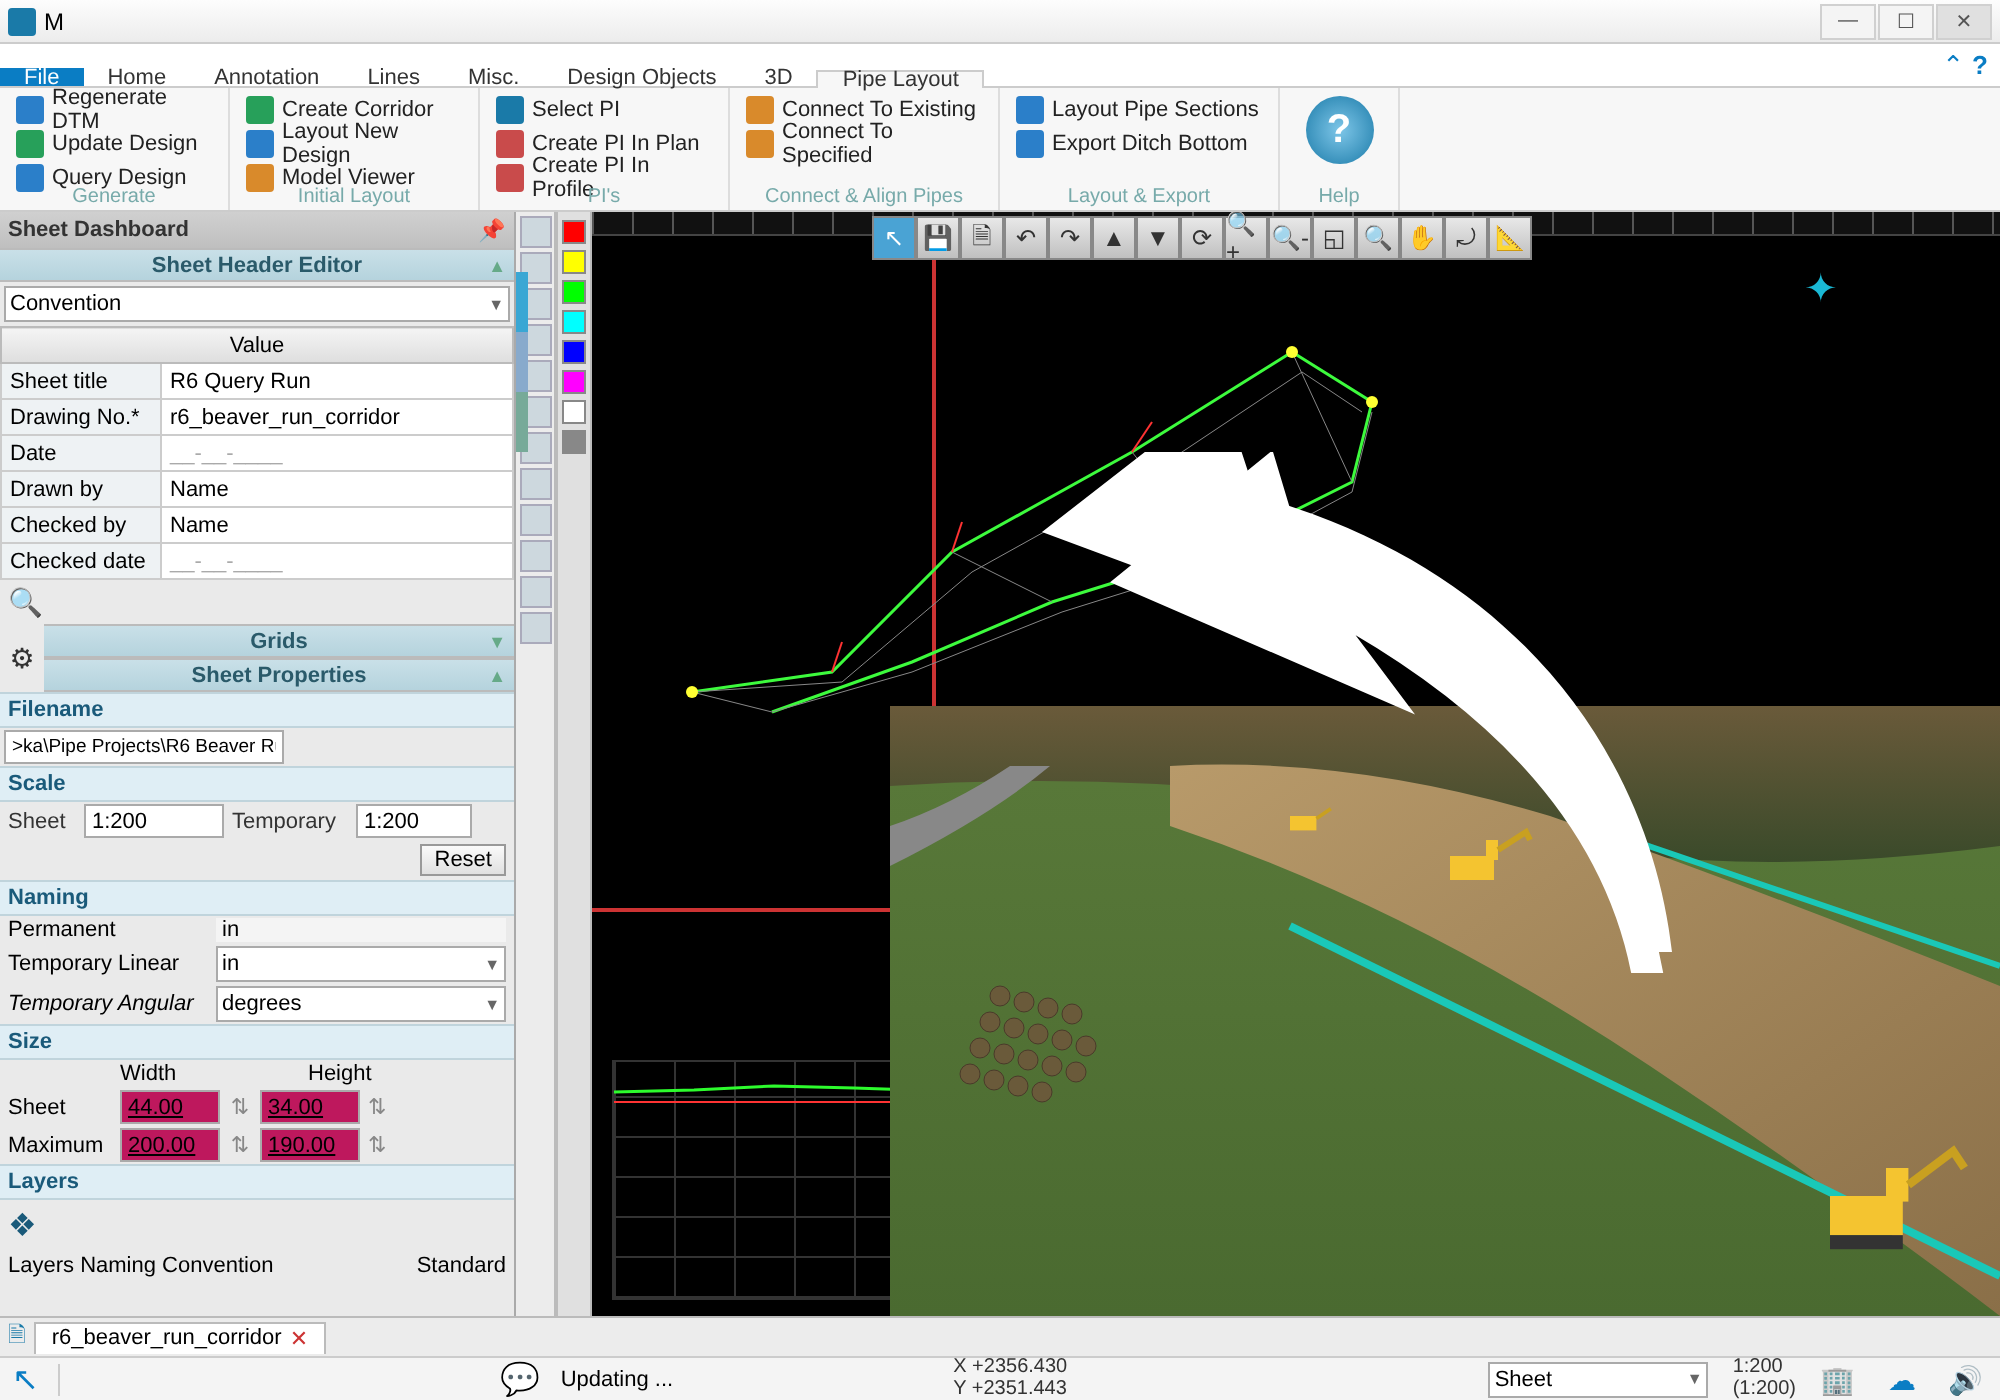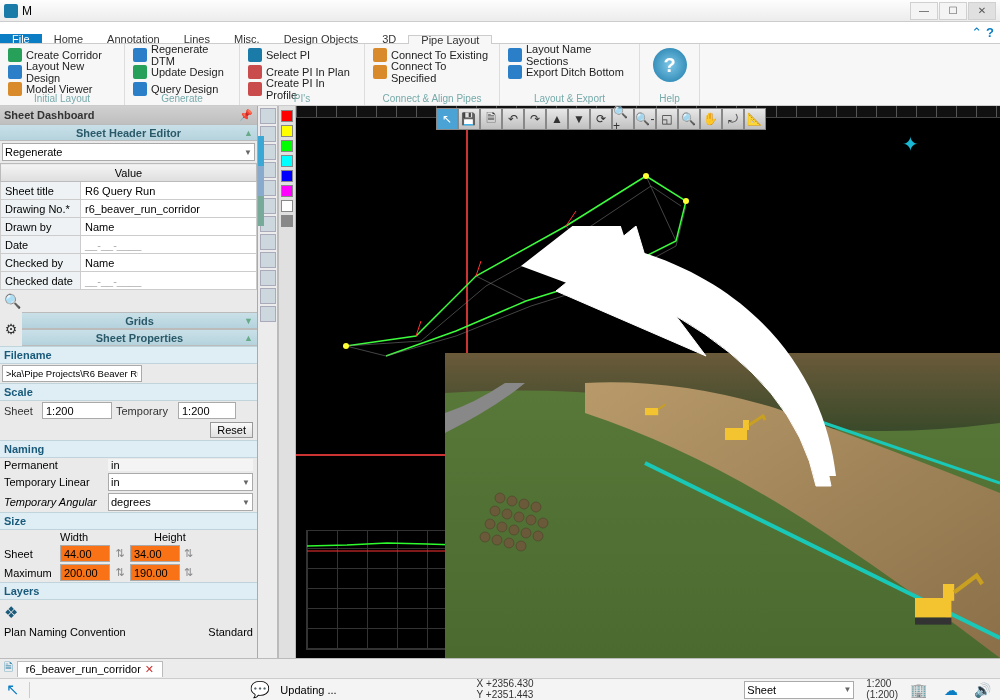--- a/index.html
+++ b/index.html
@@ -28,21 +28,21 @@
 .secthead .chev { position:absolute; right:4px; color:#6a8; font-size:9px; }
 .dd { height:18px; border:1px solid #aaa; background:#fff; display:flex; align-items:center; justify-content:space-between; padding:0 2px; margin:2px; }
 .dd .arr { font-size:8px; color:#666; }
 .tbl { border-collapse: collapse; width: 100%; font-size:11px; }
 .tbl th { background: linear-gradient(#f4f4f4,#dedede); border:1px solid #bbb; height:18px; font-weight:normal; text-align:center; }
 .tbl td { border:1px solid #ccc; height:18px; padding:0 4px; background:#fff; }
 .tbl td.lab { background:#eef2f4; width:80px; }
 .fieldrow { display:flex; align-items:center; padding:1px 4px; gap:4px; }
 .fieldrow .lab2 { width:68px; color:#333; }
 .txt { border:1px solid #aaa; background:#fff; height:17px; padding:0 3px; font-size:11px; flex:1; }
-.spin { border:1px solid #aaa; background:#f97316; height:17px; width:50px; padding:0 3px; font-size:11px; }
+.spin { border:1px solid #aaa; background:#be185d; height:17px; width:50px; padding:0 3px; font-size:11px;text-decoration:underline; }
 .btn { border:1px solid #999; background:linear-gradient(#fafafa,#e0e0e0); padding:1px 6px; font-size:11px; }
 .subhead { background:#dfeef5; color:#1a5a7a; font-weight:bold; padding:2px 4px; border-top:1px solid #c0d4dc; border-bottom:1px solid #c0d4dc; }
 .iconrow { display:flex; gap:8px; padding:3px 4px; }
 .canvaswrap { flex:1; display:flex; background:#f4f4f4; position:relative; }
 .vtoolbar { width:20px; background:#ececec; border-right:1px solid #bbb; display:flex; flex-direction:column; align-items:center; padding-top:2px; gap:2px; }
 .vtoolbar .tb { width:16px; height:16px; background:#cdd8de; border:1px solid #aab; }
 .canvas { flex:1; position:relative; background:#000; overflow:hidden; }
 .ctoolbar { position:absolute; top:2px; left:140px; height:22px; background:#c8c8c8; display:flex; gap:0; z-index:5; }
 .ctoolbar .tb2 { width:22px; height:22px; border:1px solid #888; background:linear-gradient(#e8e8e8,#c0c0c0); display:flex; align-items:center; justify-content:center; font-size:12px; color:#333; }
 .ctoolbar .tb2.sel { background:#4aa3d4; color:#fff; }
@@ -93,50 +93,50 @@
   <div class="menuitem">Design Objects</div>
   <div class="menuitem">3D</div>
   <div class="menuitem tabactive">Pipe Layout</div>
   <div class="menuhelp">
     <span>⌃</span>
     <span style="color:#0a7dc4;font-weight:bold;">?</span>
   </div>
 </div>
 
 <div class="ribbon">
+  <div class="ribgroup" style="width:115px;">
+    <div class="ribbtn">
+        <span class="ribicn b"></span>
+        <span>Regenerate DTM</span>
+      </div>
+    <div class="ribbtn">
+        <span class="ribicn g"></span>
+        <span>Update Design</span>
+      </div>
+    <div class="ribbtn">
+        <span class="ribicn b"></span>
+        <span>Query Design</span>
+      </div>
+    <div class="caption">Generate</div>
+  </div>
   <div class="ribgroup" style="width:125px;">
     <div class="ribbtn">
         <span class="ribicn g"></span>
         <span>Create Corridor</span>
       </div>
     <div class="ribbtn">
         <span class="ribicn b"></span>
         <span>Layout New Design</span>
       </div>
     <div class="ribbtn">
         <span class="ribicn o"></span>
         <span>Model Viewer</span>
       </div>
     <div class="caption">Initial Layout</div>
   </div>
-  <div class="ribgroup" style="width:115px;">
-    <div class="ribbtn">
-        <span class="ribicn b"></span>
-        <span>Regenerate DTM</span>
-      </div>
-    <div class="ribbtn">
-        <span class="ribicn g"></span>
-        <span>Update Design</span>
-      </div>
-    <div class="ribbtn">
-        <span class="ribicn b"></span>
-        <span>Query Design</span>
-      </div>
-    <div class="caption">Generate</div>
-  </div>
   <div class="ribgroup" style="width:125px;">
     <div class="ribbtn">
         <span class="ribicn"></span>
         <span>Select PI</span>
       </div>
     <div class="ribbtn">
         <span class="ribicn r"></span>
         <span>Create PI In Plan</span>
       </div>
     <div class="ribbtn">
@@ -152,21 +152,21 @@
       </div>
     <div class="ribbtn">
         <span class="ribicn o"></span>
         <span>Connect To Specified</span>
       </div>
     <div class="caption">Connect &amp; Align Pipes</div>
   </div>
   <div class="ribgroup" style="width:140px;">
     <div class="ribbtn">
         <span class="ribicn b"></span>
-        <span>Layout Name Sections</span>
+        <span>Layout Pipe Sections</span>
       </div>
     <div class="ribbtn">
         <span class="ribicn b"></span>
         <span>Export Ditch Bottom</span>
       </div>
     <div class="caption">Layout &amp; Export</div>
   </div>
   <div class="ribgroup" style="width:60px;">
     <div class="helpicon">?</div>
     <div class="caption">Help</div>
@@ -178,43 +178,43 @@
   <div class="sidebar">
     <div class="docktitle">
       <span>Sheet Dashboard</span>
       <span>📌</span>
     </div>
     <div class="secthead">
         <span>Sheet Header Editor</span>
         <span class="chev">▲</span>
       </div>
     <div class="dd">
-        <span>Regenerate</span>
+        <span>Convention</span>
         <span class="arr">▼</span>
       </div>
     <table class="tbl">
       <tbody>
           <tr>
             <th colspan="2">Value</th>
           </tr>
       <tr>
             <td class="lab">Sheet title</td>
             <td>R6 Query Run</td>
           </tr>
       <tr>
             <td class="lab">Drawing No.*</td>
             <td>r6_beaver_run_corridor</td>
           </tr>
       <tr>
+            <td class="lab">Date</td>
+            <td style="color:#aaa;">__-__-____</td>
+          </tr>
+      <tr>
             <td class="lab">Drawn by</td>
             <td>Name</td>
-          </tr>
-      <tr>
-            <td class="lab">Date</td>
-            <td style="color:#aaa;">__-__-____</td>
           </tr>
       <tr>
             <td class="lab">Checked by</td>
             <td>Name</td>
           </tr>
       <tr>
             <td class="lab">Checked date</td>
             <td style="color:#aaa;">__-__-____</td>
           </tr>
     </tbody>
@@ -284,21 +284,21 @@
         <input class="spin" value="200.00" style="">
         <span style="width:12px;text-align:center;color:#888;">⇅</span>
         <input class="spin" value="190.00" style="">
         <span style="color:#888;">⇅</span>
       </div>
     <div class="subhead">Layers</div>
     <div class="iconrow">
         <span style="color:#1a5a7a;font-size:16px;">❖</span>
       </div>
     <div class="fieldrow">
-        <span style="flex:1;">Plan Naming Convention</span>
+        <span style="flex:1;">Layers Naming Convention</span>
         <span>Standard</span>
       </div>
   </div>
 
   <div class="canvaswrap">
     <div class="vert-colortabs">
       <div style="background:#3aa7d4;"></div>
         <div style="background:#8ac;"></div>
         <div style="background:#7a9;"></div>
     </div>

